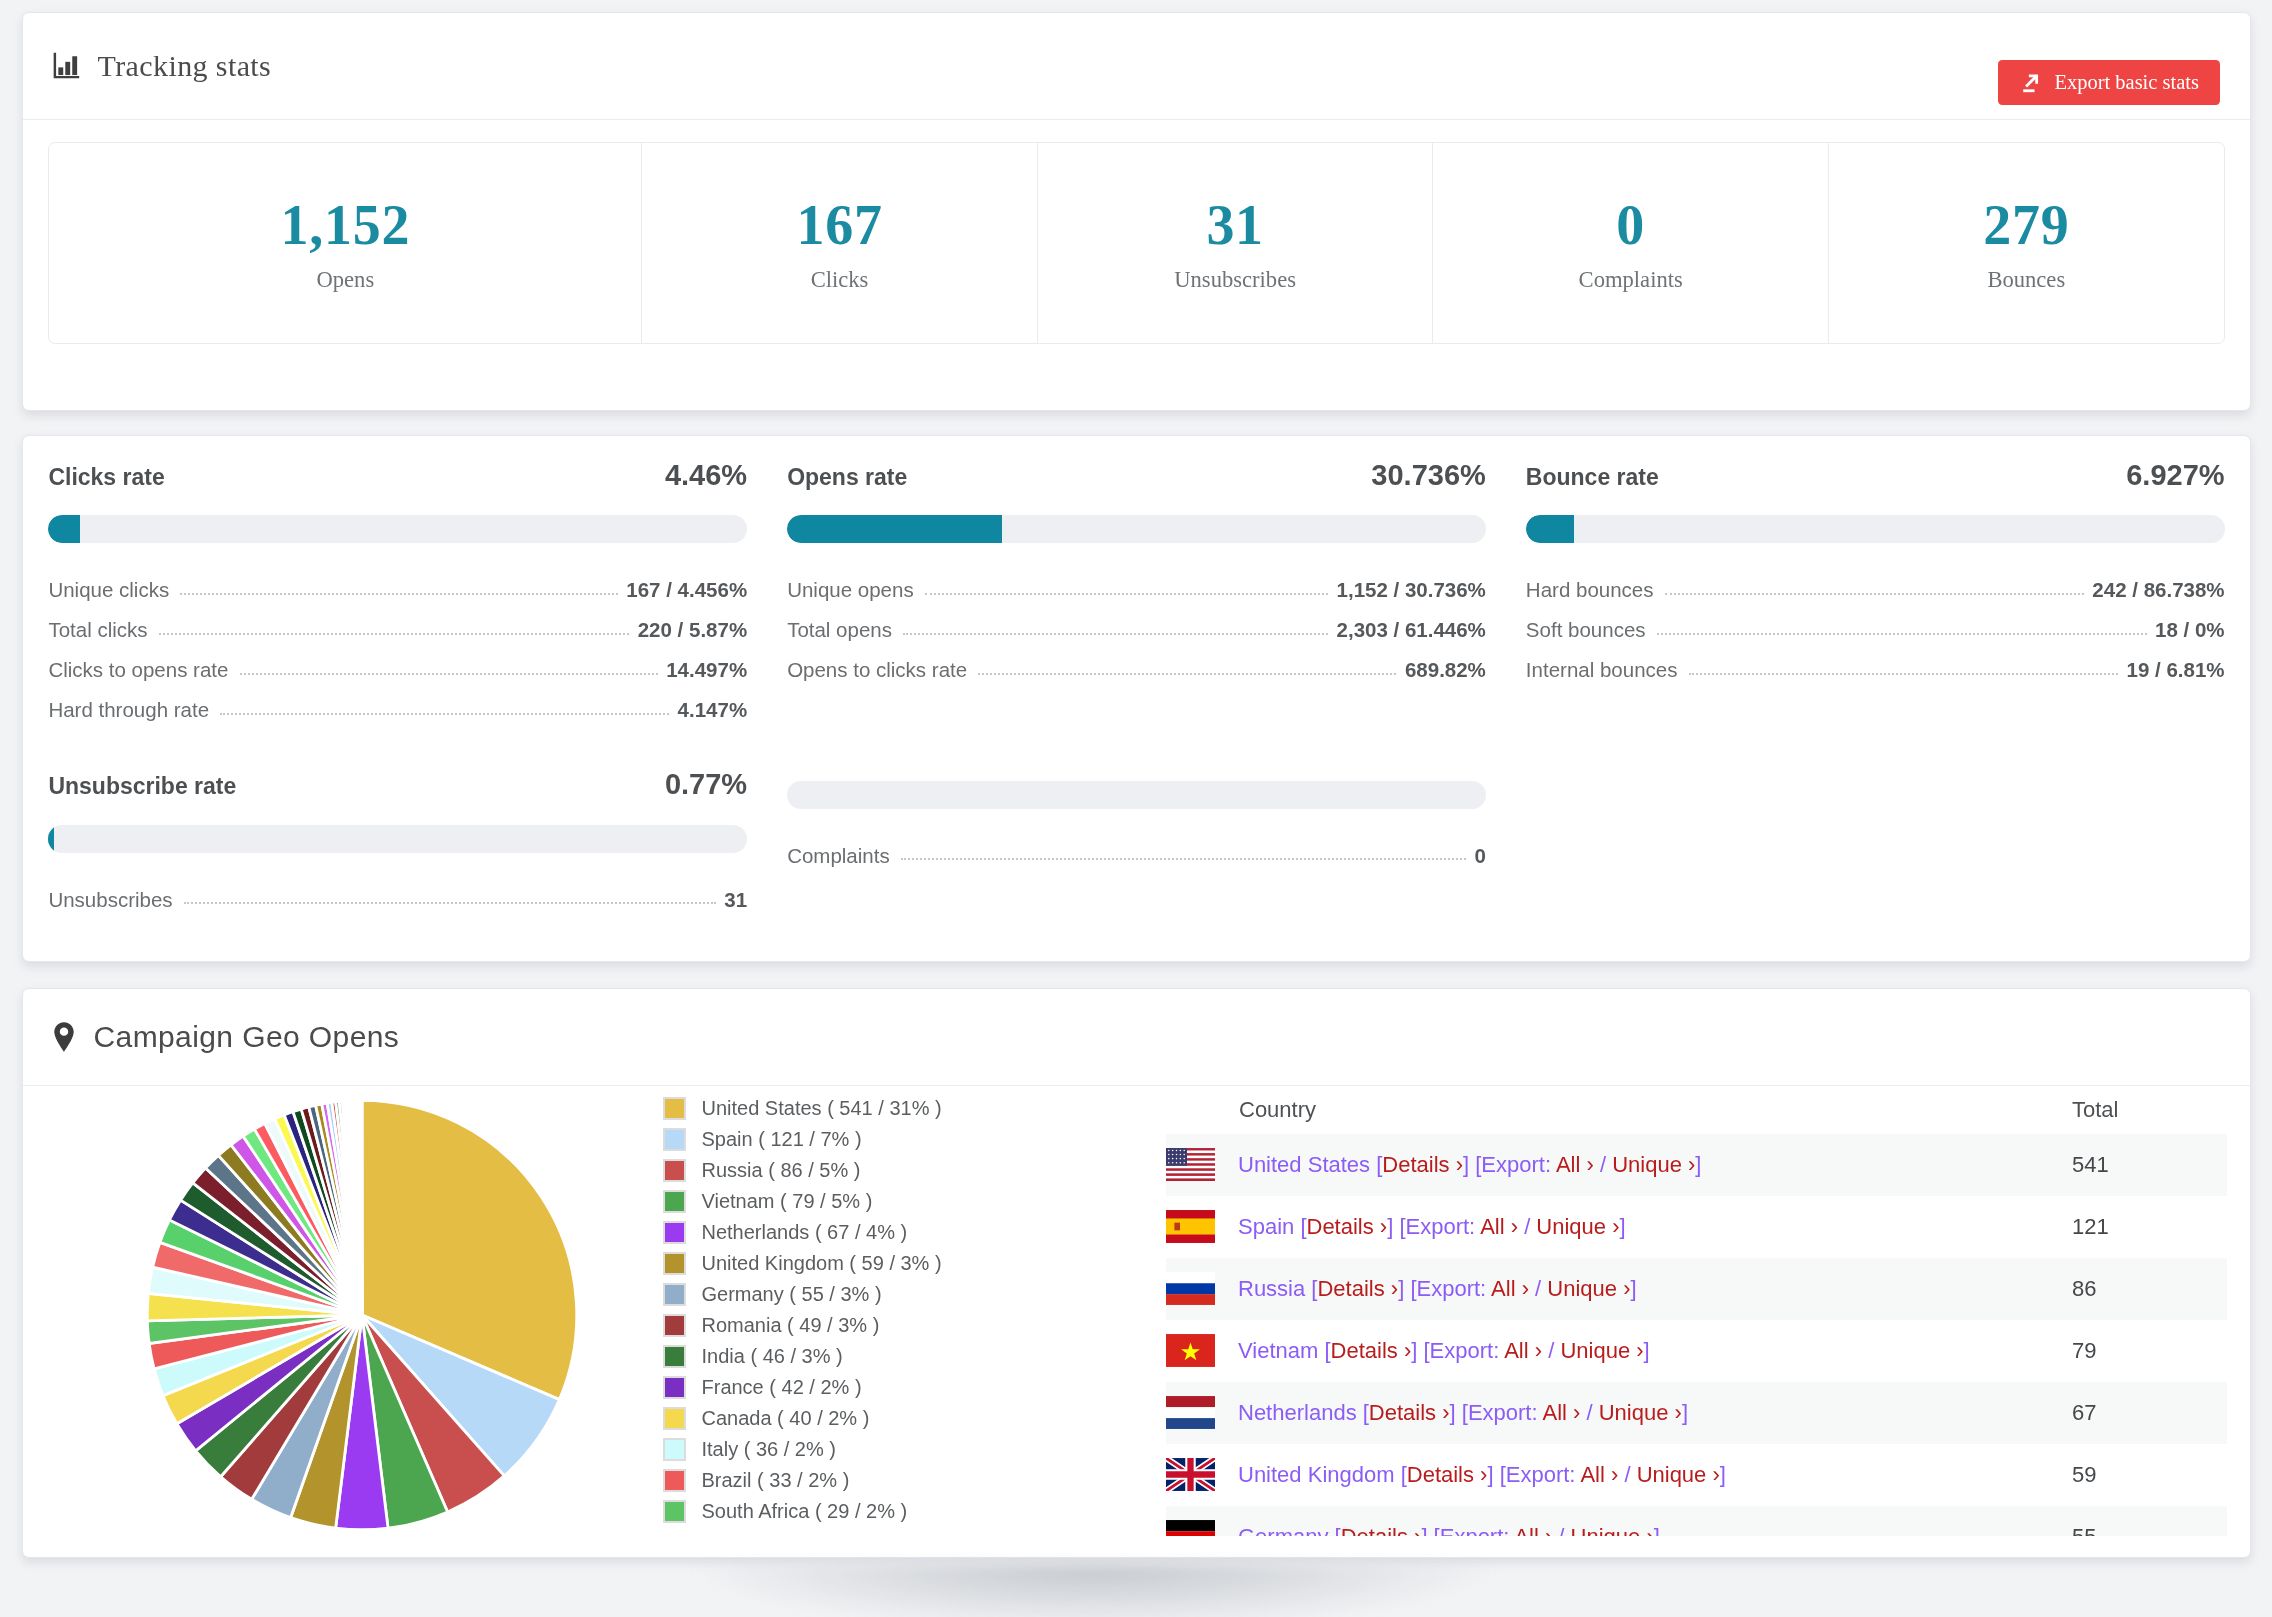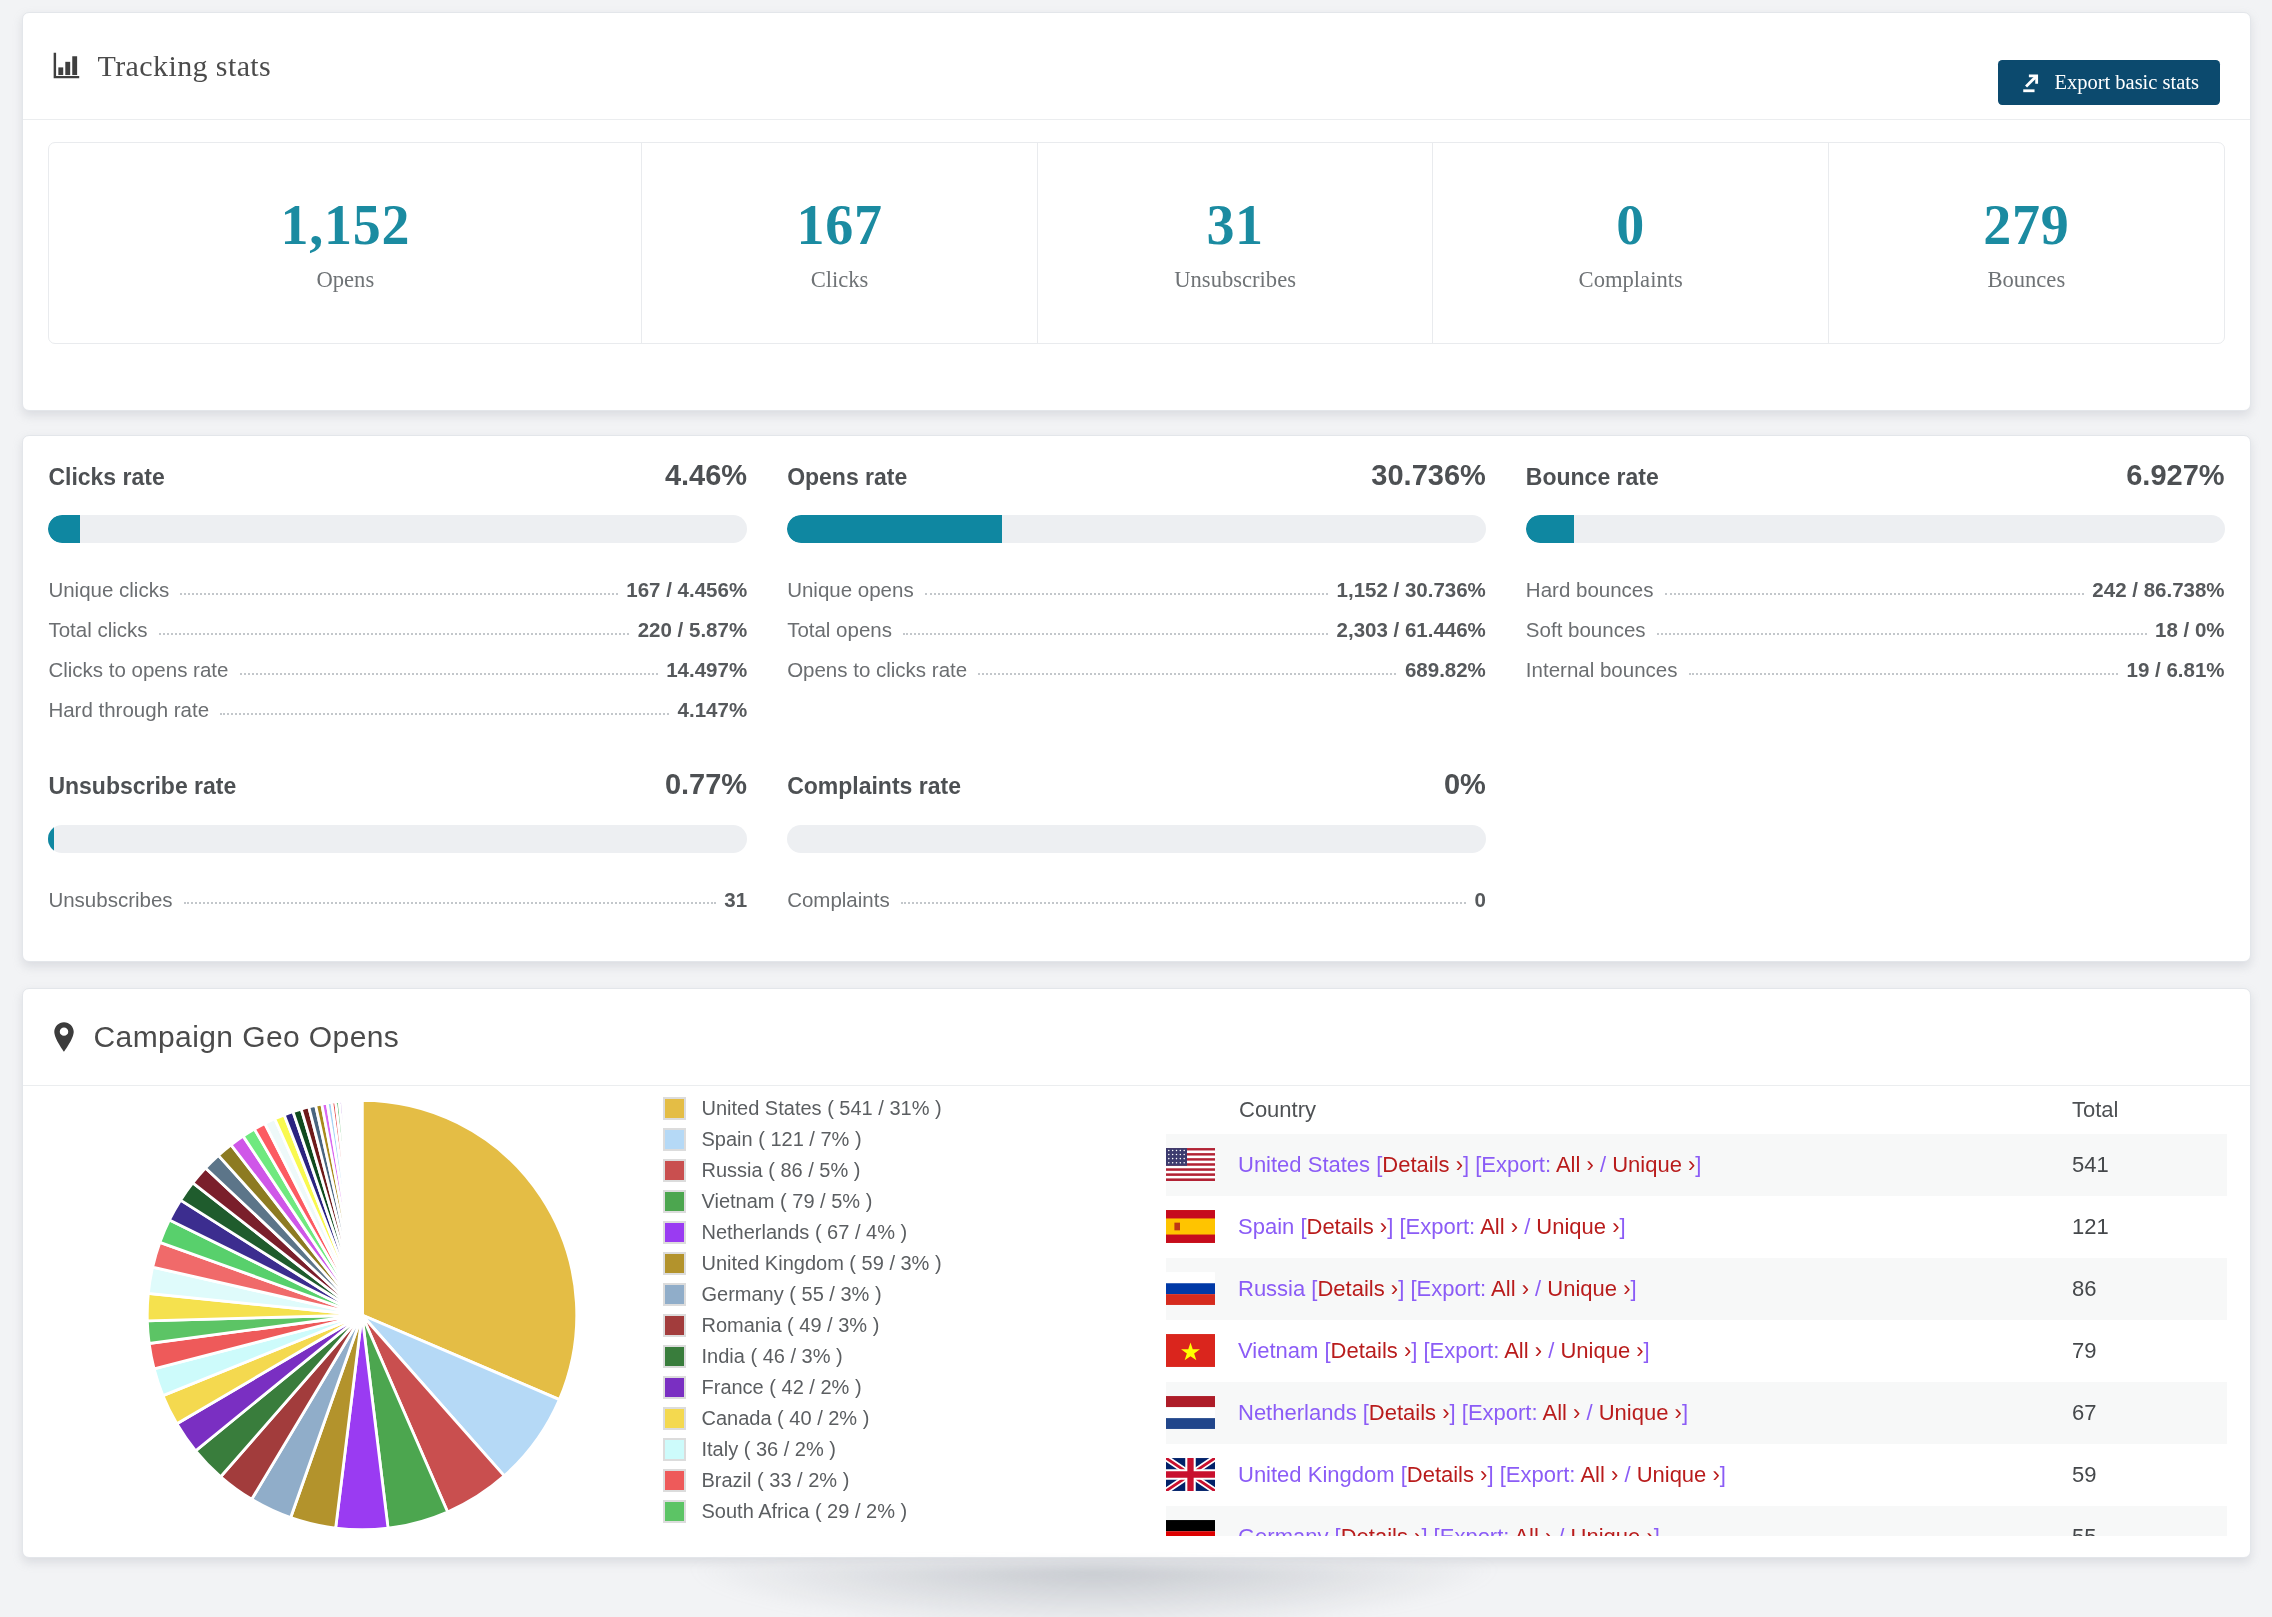--- a/index.html
+++ b/index.html
@@ -21,21 +21,21 @@
 
   .card-header{position:relative;height:106px;display:flex;align-items:center;padding:0 27px;}
   #card-geo .card-header{height:96px;}
   .card-title{display:flex;align-items:center;gap:15.5px;font-size:30px;color:#4b4b4b;font-weight:500;letter-spacing:0.4px;}
   .hdr-divider{height:0.7px;background:#ebedef;margin:0;}
 
   
   .export-btn{
     position:absolute;right:30px;top:47px;height:45px;
     display:flex;align-items:center;gap:11.3px;padding:0 21px;
-    background:#0c4a6e;color:#ffffff;border:none;border-radius:4.2px;
+    background:#ef4444;color:#ffffff;border:none;border-radius:4.2px;
     font-size:20.5px;font-family:inherit;cursor:pointer;
   }
 
   
   .stats-box{
     margin:22.6px 25.4px 0 25.4px;height:200px;
     border:1.4px solid #e9ebee;border-radius:7px;
     display:flex;overflow:hidden;background:#fff;
   }
   .stat-cell{flex:1 1 0;display:flex;flex-direction:column;align-items:center;justify-content:center;gap:10px;border-left:0.7px solid #e9ebee;}
@@ -231,24 +231,20 @@
         </div>
         <div class="rate-rows">
           <div class="rate-row">
             <span class="lbl">Unsubscribes</span>
             <span class="leader"></span>
             <span class="val">31</span>
           </div>
         </div>
       </div>
       <div class="rate-block">
-        <div class="rate-head">
-          <span class="rate-title">Complaints rate</span>
-          <span class="rate-value">0%</span>
-        </div>
         <div class="rate-track"></div>
         <div class="rate-rows">
           <div class="rate-row">
             <span class="lbl">Complaints</span>
             <span class="leader"></span>
             <span class="val">0</span>
           </div>
         </div>
       </div>
     </div>

